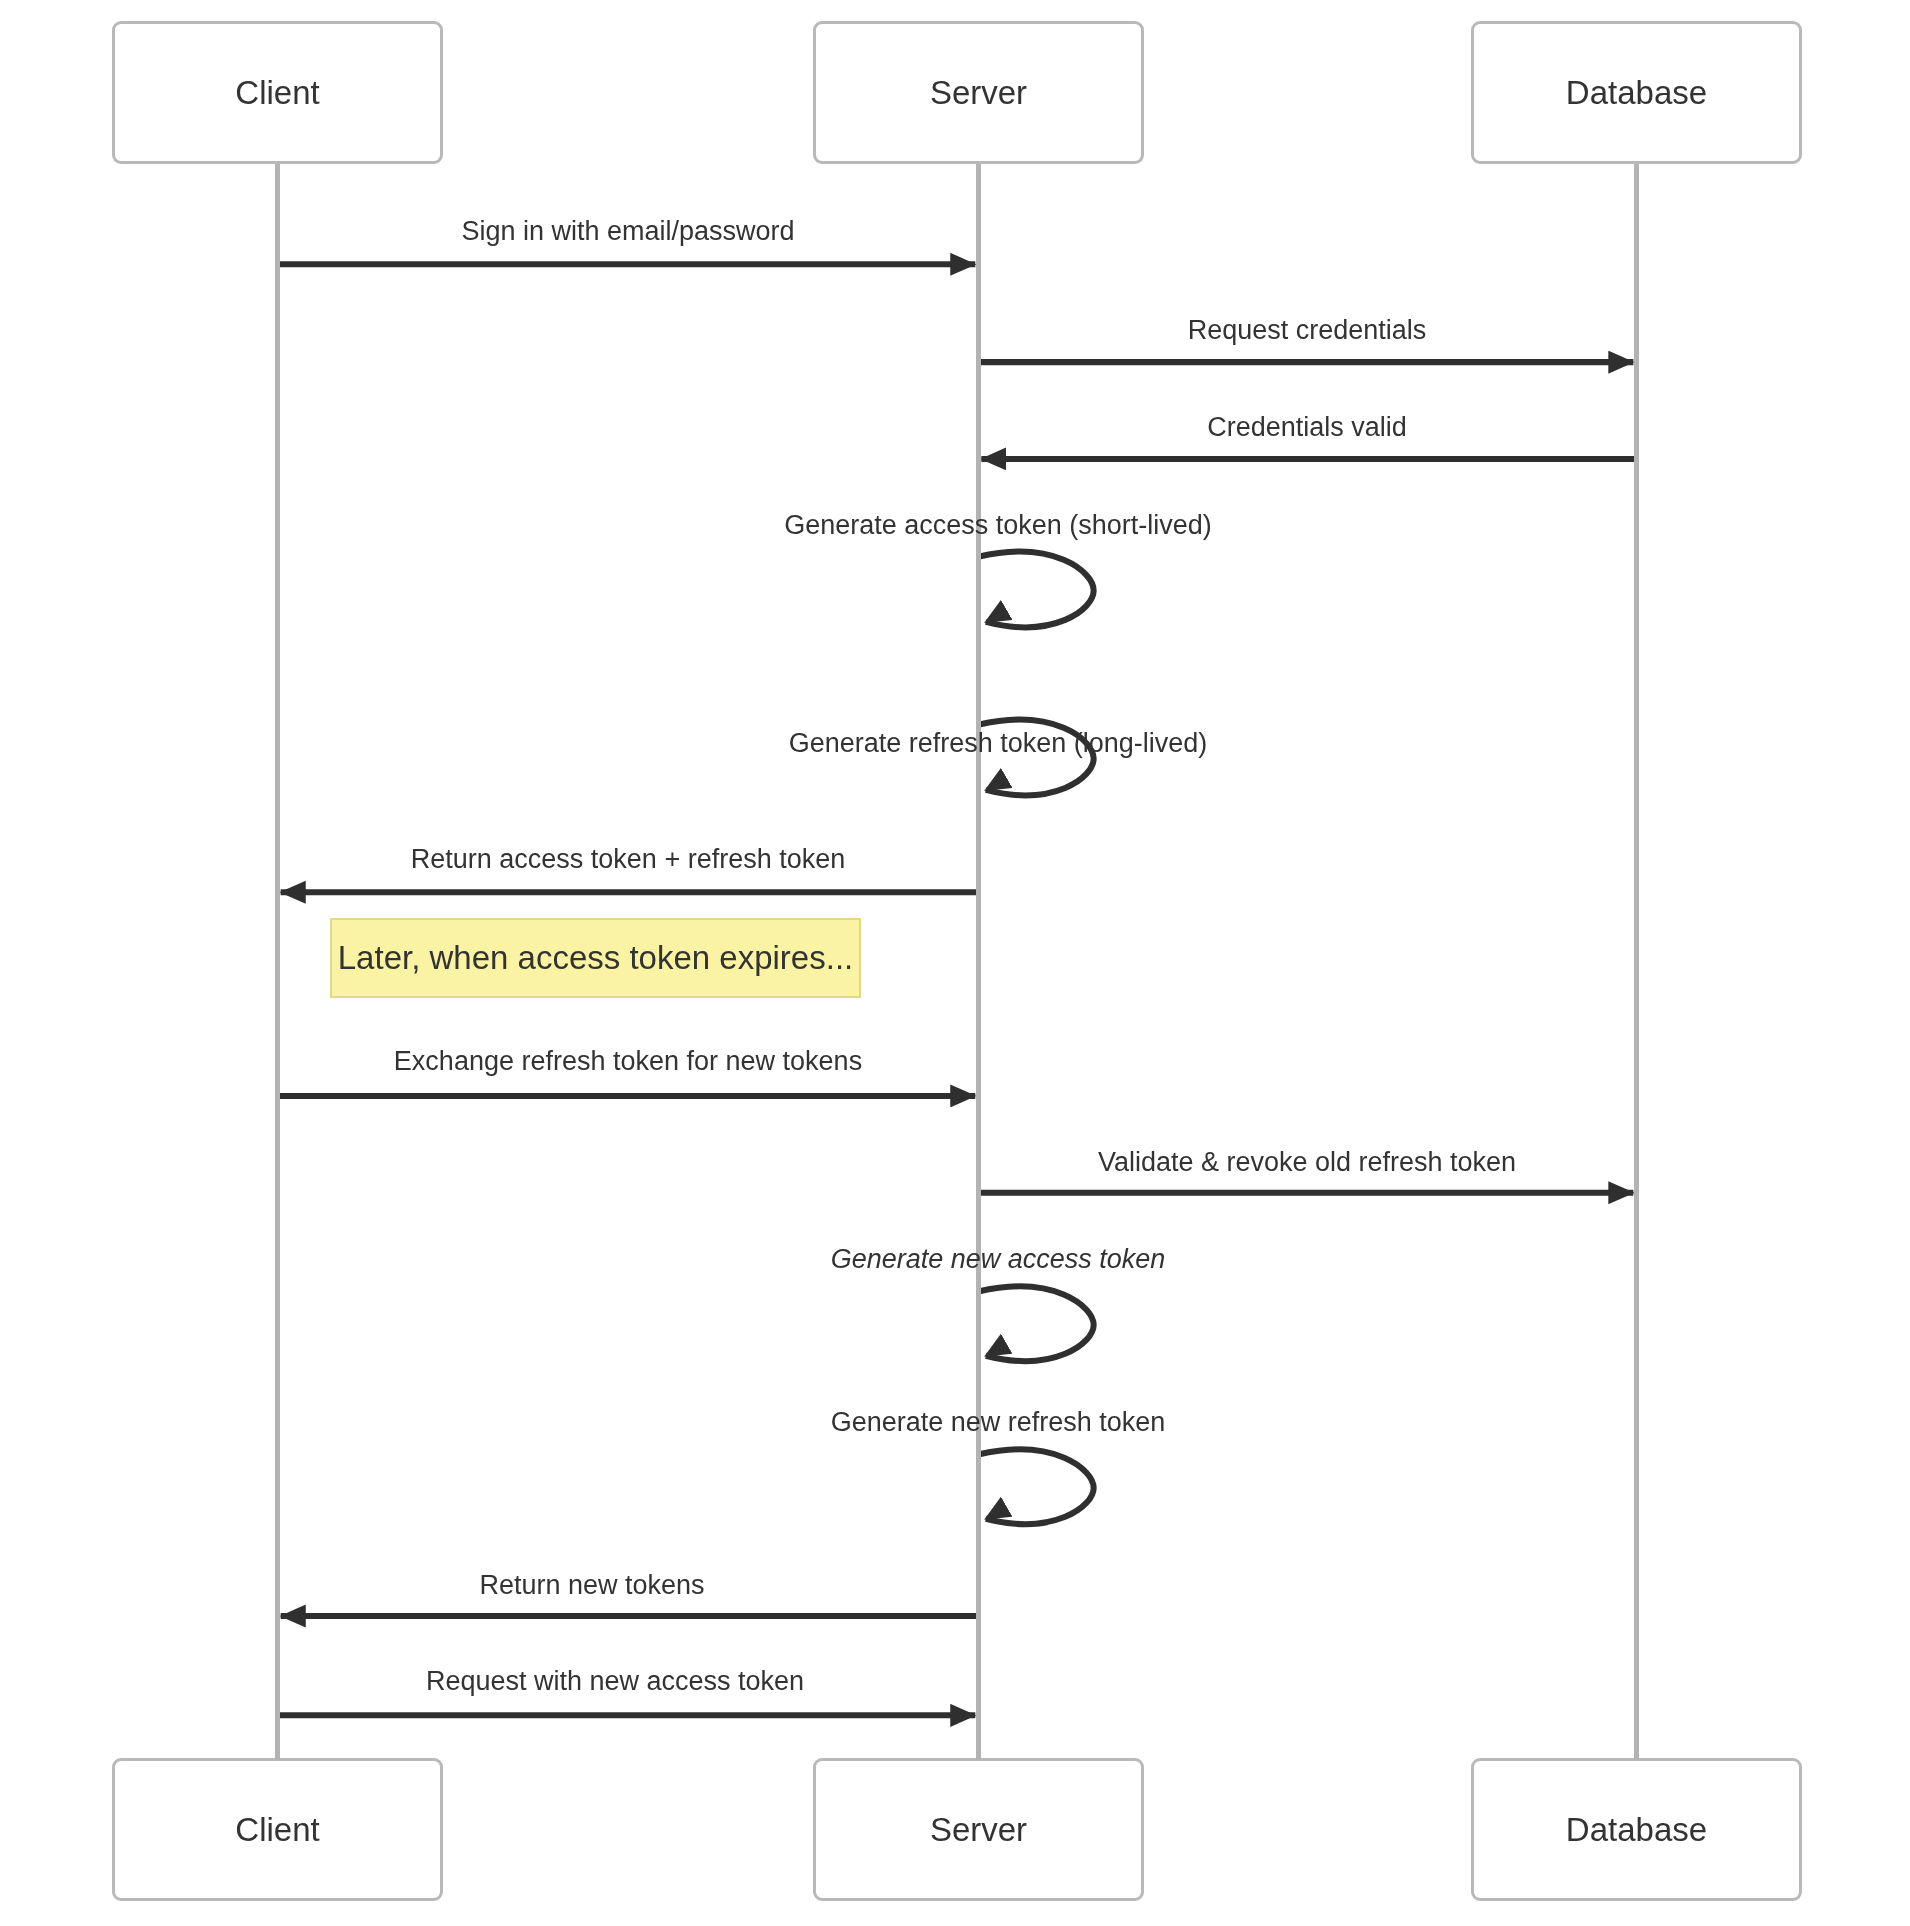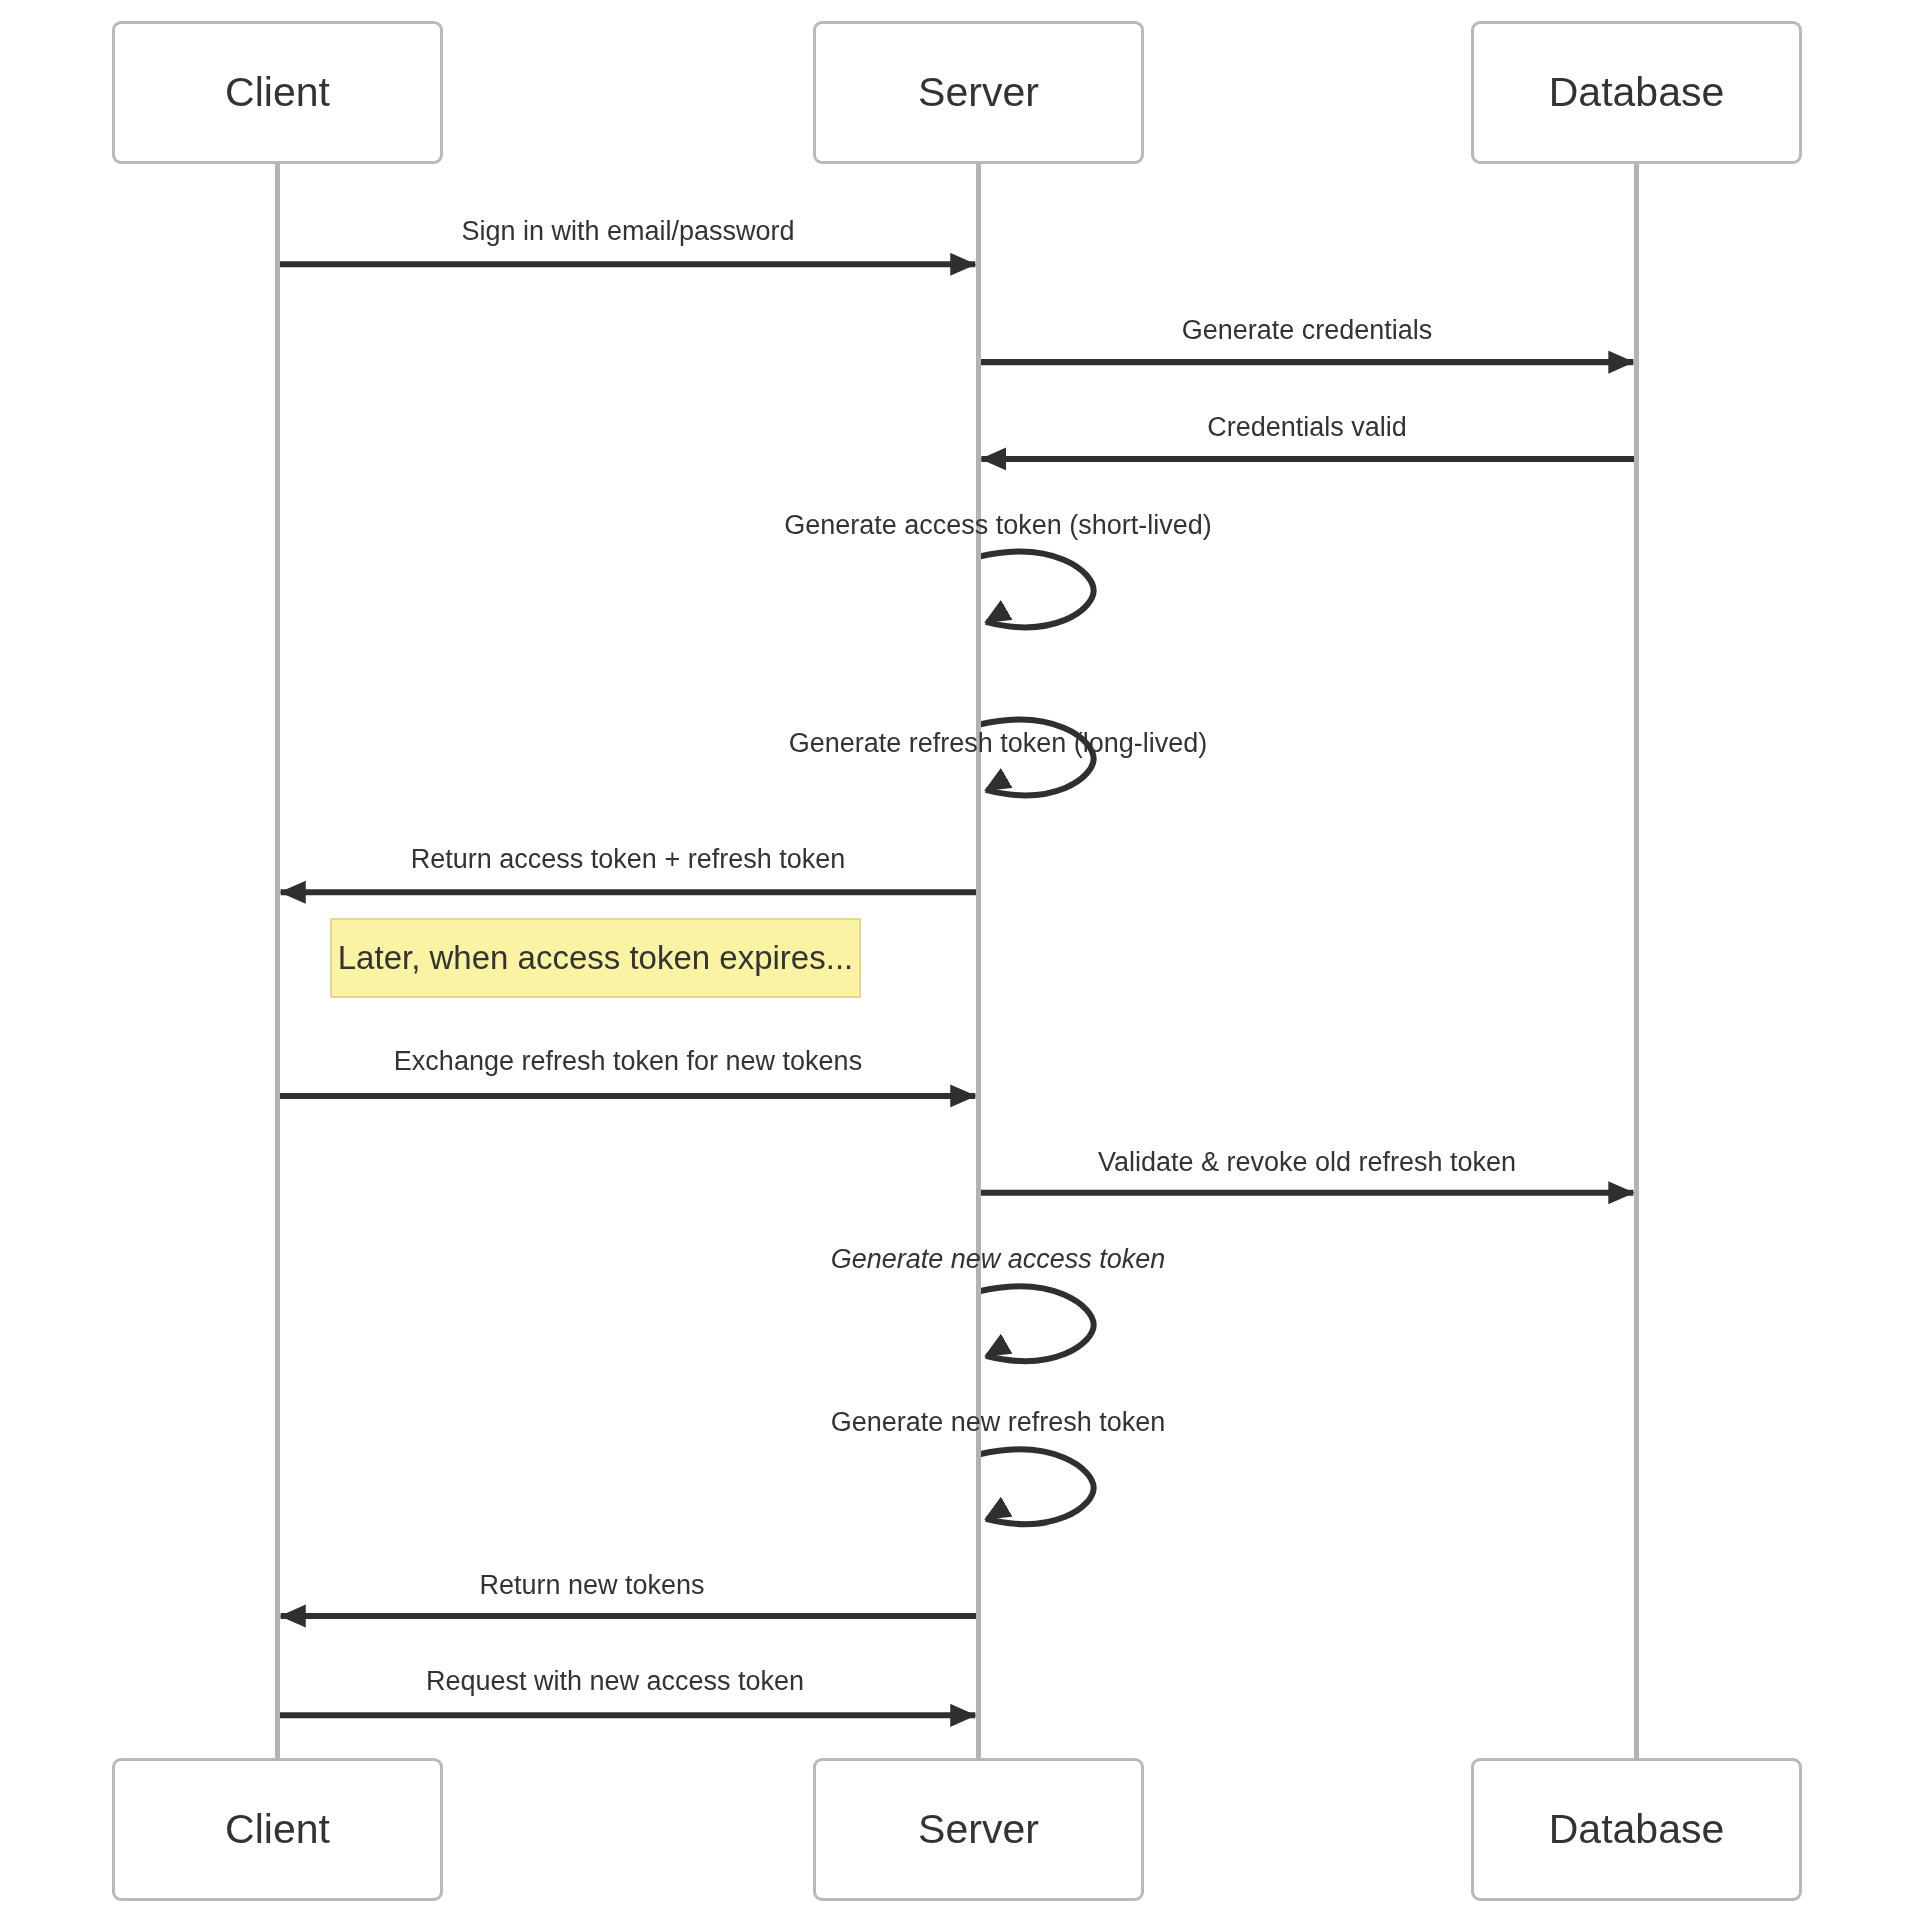--- a/index.html
+++ b/index.html
@@ -23,21 +23,21 @@
   }
   .actor-box {
     position: absolute;
     box-sizing: border-box;
     background: #ffffff;
     border: 3.5px solid #b9b9b9;
     border-radius: 9px;
     display: flex;
     align-items: center;
     justify-content: center;
-    font-size: 41px;
+    font-size: 33px;
     color: #333333;
   }
   .lifeline {
     position: absolute;
     width: 5px;
     background: #b3b3b3;
   }
   .msg-label {
     position: absolute;
     transform: translate(-50%, -50%);
@@ -110,21 +110,21 @@
   <div class="actor-box" style="left: 1471px; width: 331px; height: 143px; top: 1758px;">
       <span>Database</span>
     </div>
 
   <div class="lifeline" style="left: 275px; top: 164px; height: 1596px;"></div>
   <div class="lifeline" style="left: 976px; top: 164px; height: 1596px;"></div>
   <div class="lifeline" style="left: 1634px; top: 164px; height: 1596px;"></div>
 
   <div id="label-layer">
       <div class="msg-label" style="left: 628px; top: 231px;">Sign in with email/password</div>
-      <div class="msg-label" style="left: 1307px; top: 330px;">Generate credentials</div>
+      <div class="msg-label" style="left: 1307px; top: 330px;">Request credentials</div>
       <div class="msg-label" style="left: 1307px; top: 427px;">Credentials valid</div>
       <div class="msg-label" style="left: 998px; top: 525px;">Generate access token (short-lived)</div>
       <div class="msg-label" style="left: 998px; top: 695px; margin-top: 48px;">Generate refresh token (long-lived)</div>
       <div class="msg-label" style="left: 628px; top: 859px;">Return access token + refresh token</div>
       <div class="note-box" style="left: 330px; top: 918px; width: 531px; height: 80px; justify-content: center;">
         <span class="note-text">Later, when access token expires...</span>
       </div>
       <div class="msg-label" style="left: 628px; top: 1061px;">Exchange refresh token for new tokens</div>
       <div class="msg-label" style="left: 1307px; top: 1162px;">Validate &amp; revoke old refresh token</div>
       <div class="msg-label" style="left: 998px; top: 1259px; font-style: italic;">Generate new access token</div>

